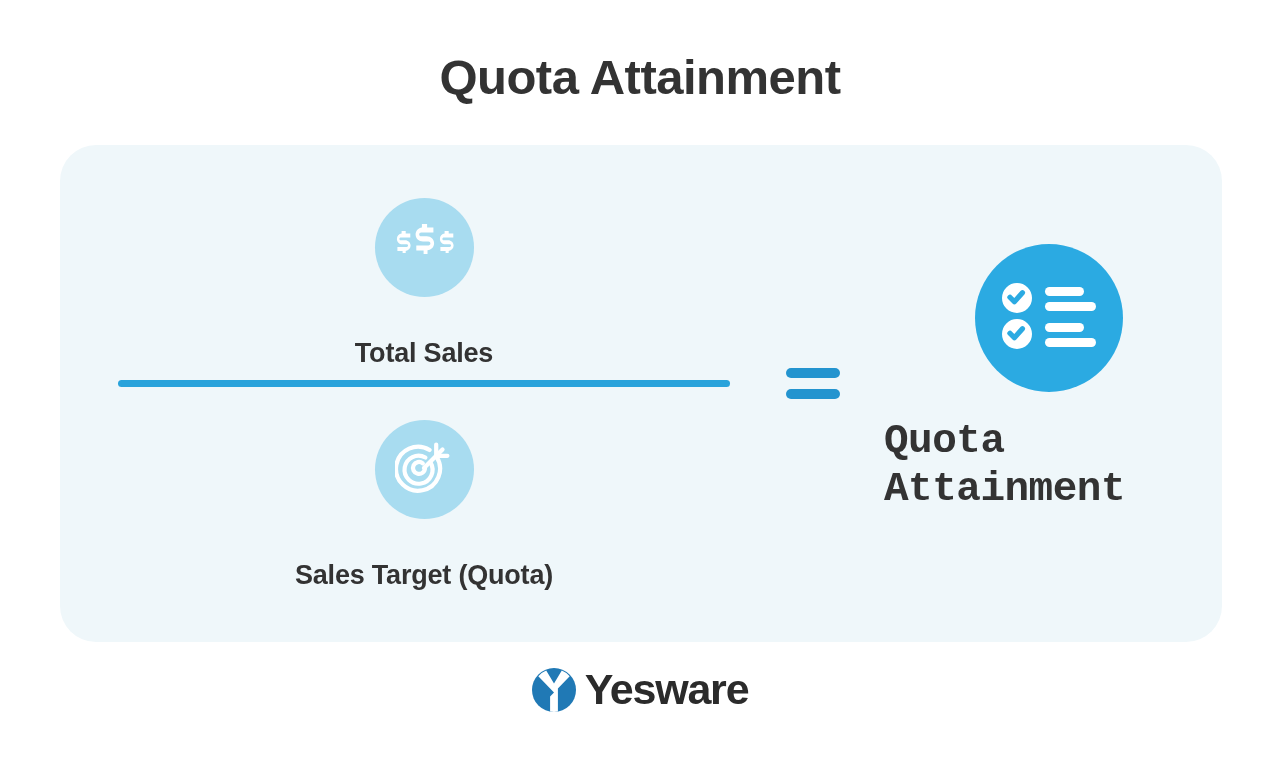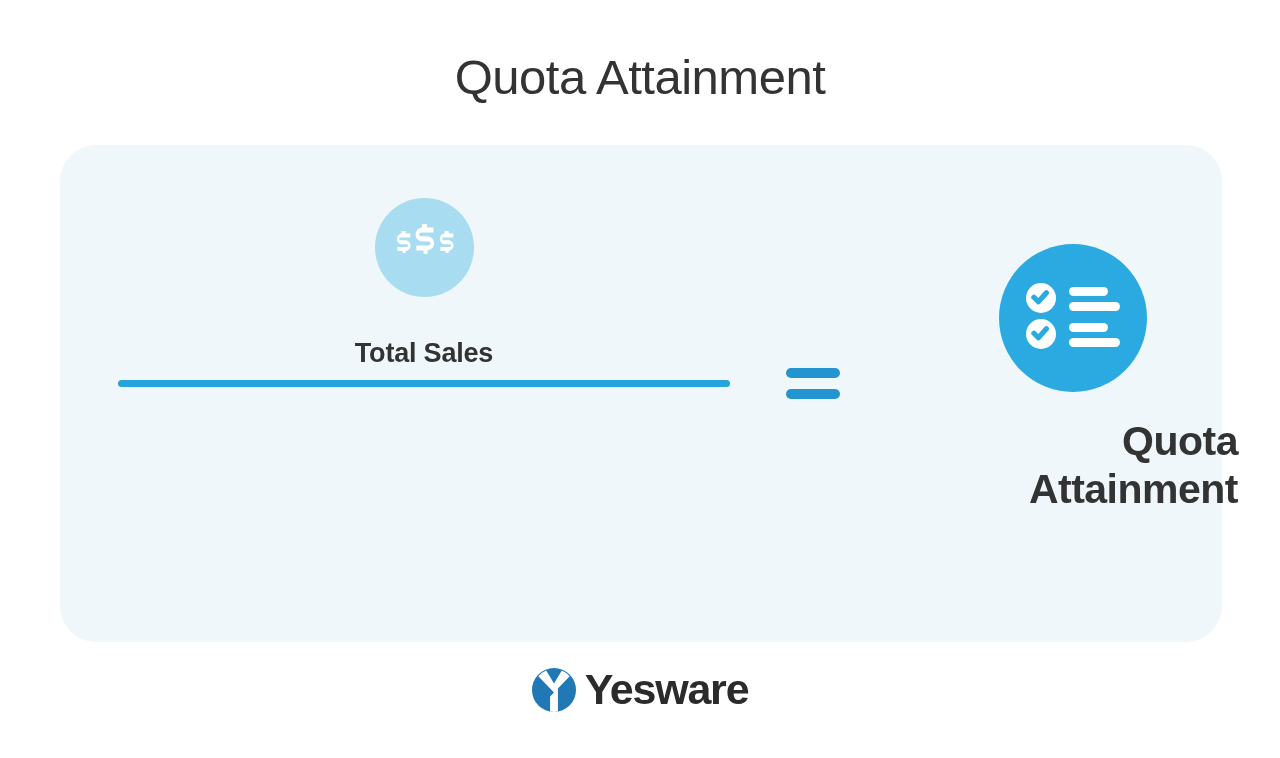--- a/index.html
+++ b/index.html
@@ -20,21 +20,21 @@
   }
 
   
   .page-title {
     position: absolute;
     left: 0;
     top: 49px;
     width: 1280px;
     text-align: center;
     font-size: 49px;
-    font-weight: 400;
+    font-weight: 700;
     letter-spacing: -0.5px;
     color: #333333;
     line-height: 1.15;
   }
 
   
   .panel {
     position: absolute;
     left: 60px;
     top: 145px;
@@ -105,24 +105,25 @@
     width: 54px;
     height: 10px;
     background: #2394CF;
     border-radius: 5px;
   }
   .equals span + span { margin-top: 11px; }
 
   
   .result {
     position: absolute;
-    left: 908px;
+    left: 884px;
     top: 244px;
     width: 330px;
-    text-align: right;
+    text-align: left;
+    font-family: Liberation Mono, monospace;
   }
 
   .icon-circle-solid {
     width: 148px;
     height: 148px;
     border-radius: 50%;
     background: #2BAAE2;
     margin: 0 auto;
     display: flex;
     align-items: center;
@@ -190,20 +191,43 @@
               </g>
             </g>
           </svg>
         </span>
       </div>
       <div class="frac-label">Total Sales</div>
     </div>
 
     <div class="frac-bar"></div>
 
+    <div class="frac-part frac-denominator">
+      <div class="icon-circle-light">
+        <span>
+          <svg width="58" height="58" viewBox="0 0 58 58" aria-hidden="true">
+            <g fill="none" stroke="#ffffff" stroke-width="4.2" stroke-linecap="round">
+
+              <path d="M41.4 17.6a22 22 0 1 1 -6.8 -6.6"></path>
+
+              <path d="M35.6 23.6a14 14 0 1 1 -5.2 -5.1"></path>
+
+              <path d="M30 29a6 6 0 1 1 -2.2 -4.7"></path>
+            </g>
+            <g fill="none" stroke="#ffffff" stroke-width="4.2" stroke-linecap="round" stroke-linejoin="round">
+
+              <path d="M29 29 L47.5 10.5"></path>
+
+              <path d="M41.2 5.6 L41.2 16.8 L52.4 16.8"></path>
+            </g>
+          </svg>
+        </span>
+      </div>
+      <div class="frac-label">Sales Target (Quota)</div>
+    </div>
   </div>
 
   <div class="equals">
     <span></span>
     <span></span>
   </div>
 
   <div class="result">
     <div class="icon-circle-solid">
       <span>

